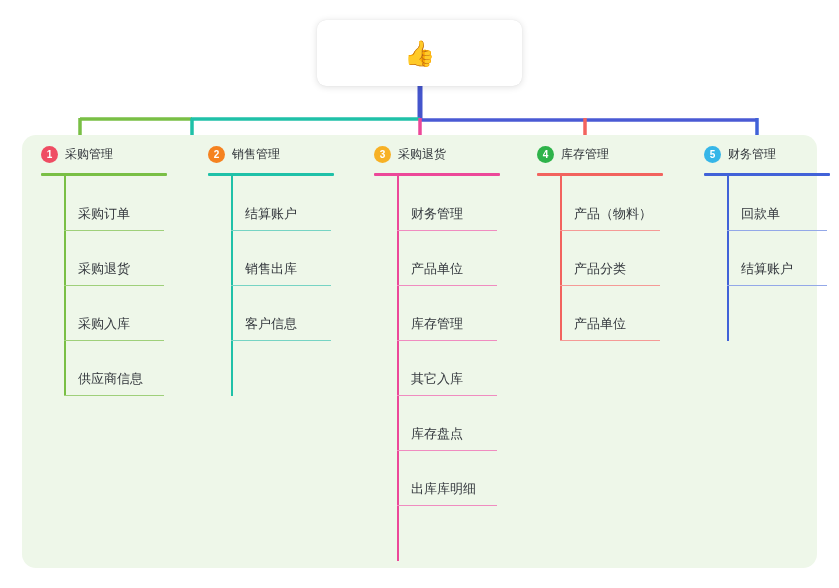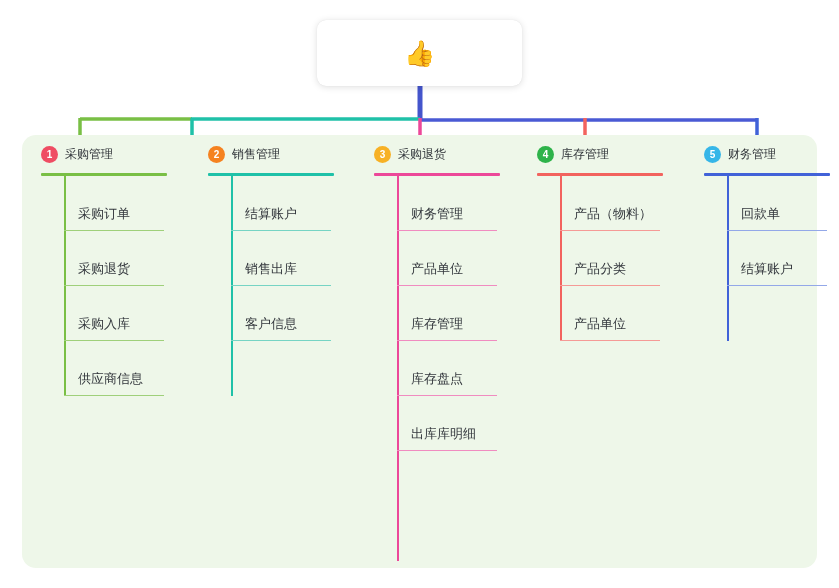--- a/index.html
+++ b/index.html
@@ -241,20 +241,24 @@
           </div>
           <div class="leaf">
             <span class="leaf-text">产品单位</span>
             <div class="leaf-underline" style="background: rgb(240, 140, 192);"></div>
           </div>
           <div class="leaf">
             <span class="leaf-text">库存管理</span>
             <div class="leaf-underline" style="background: rgb(240, 140, 192);"></div>
           </div>
           <div class="leaf">
+            <span class="leaf-text">其它入库</span>
+            <div class="leaf-underline" style="background: rgb(240, 140, 192);"></div>
+          </div>
+          <div class="leaf">
             <span class="leaf-text">库存盘点</span>
             <div class="leaf-underline" style="background: rgb(240, 140, 192);"></div>
           </div>
           <div class="leaf">
             <span class="leaf-text">出库库明细</span>
             <div class="leaf-underline" style="background: rgb(240, 140, 192);"></div>
           </div>
         </div>
       </div>
       <div class="column" style="left: 521px;">

